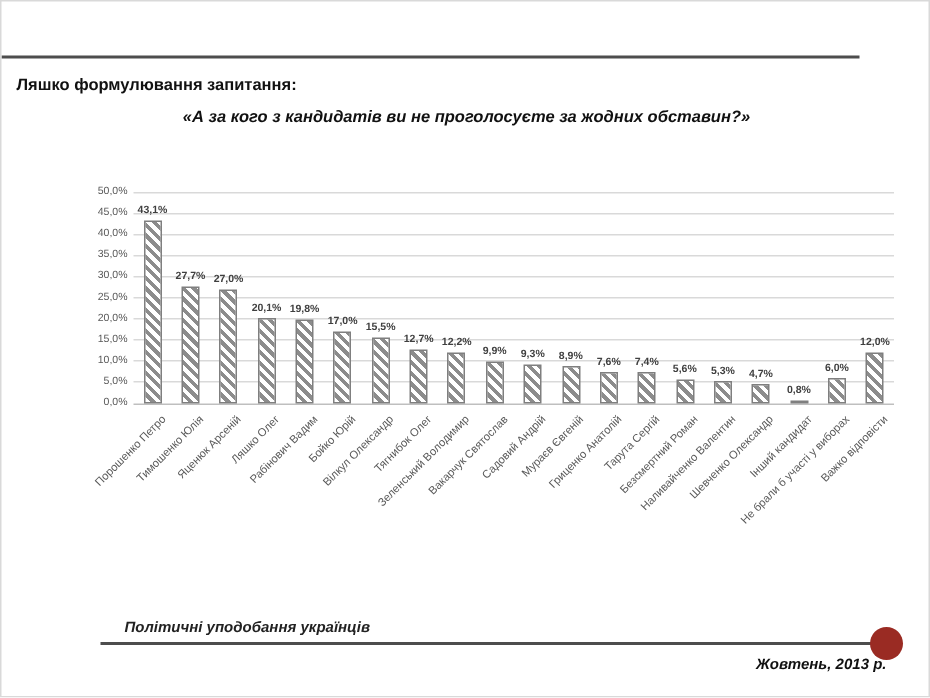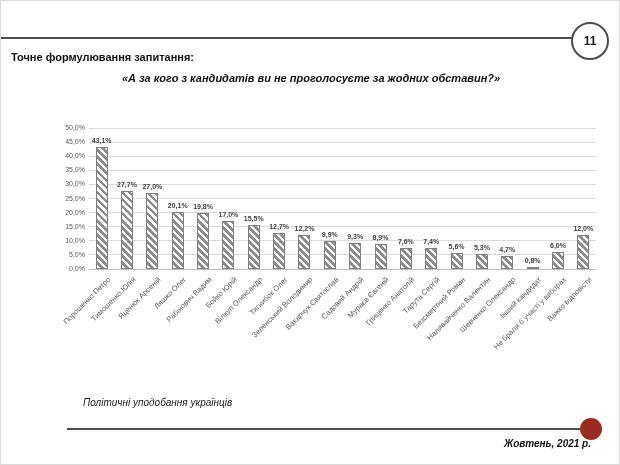--- a/index.html
+++ b/index.html
@@ -35,36 +35,33 @@
     transform:rotate(-45deg);transform-origin:100% 0;
   }
   
   .logo-circle{
     position:absolute;left:10px;top:398px;width:58px;height:58px;border:2px solid #555555;
     border-radius:50%;background:#ffffff;box-sizing:border-box;
     display:flex;flex-direction:column;align-items:center;justify-content:center;
   }
   .logo-top{font-size:13px;font-weight:bold;color:#8f1d1d;line-height:1;}
   .logo-bottom{font-size:5.5px;color:#777777;letter-spacing:3.2px;margin-top:2px;margin-left:3px;line-height:1;}
-  .footer-caption{position:absolute;left:82px;top:396px;font-size:10px;font-weight:normal;font-style:italic;color:#222222;}
+  .footer-caption{position:absolute;left:82px;top:412px;font-size:10px;font-weight:bold;font-style:italic;color:#222222;}
   .footer-line{position:absolute;left:66px;top:427px;width:516px;height:2px;background:#4d4d4d;}
   .footer-dot{position:absolute;left:579px;top:417px;width:22px;height:22px;border-radius:50%;background:#9a2b23;}
   .footer-date{position:absolute;right:28px;top:437px;font-size:10px;font-weight:bold;font-style:italic;color:#111111;}
 </style>
 </head>
 <body>
 
 <div class="stage">
 
   <div class="header-line"></div>
-  <div class="page-circle">
-    <span>11</span>
-  </div>
 
-  <div class="q-label">Точне формулювання запитання:</div>
+  <div class="q-label">Ляшко формулювання запитання:</div>
   <div class="q-text">«А за кого з кандидатів ви не проголосуєте за жодних обставин?»</div>
 
   <div class="chart">
     <div id="gridlines">
         <div class="gridline base" style="left: 88px; width: 507px; top: 267.5px;"></div>
         <div class="gridline" style="left: 88px; width: 507px; top: 253.4px;"></div>
         <div class="gridline" style="left: 88px; width: 507px; top: 239.3px;"></div>
         <div class="gridline" style="left: 88px; width: 507px; top: 225.2px;"></div>
         <div class="gridline" style="left: 88px; width: 507px; top: 211.1px;"></div>
         <div class="gridline" style="left: 88px; width: 507px; top: 197px;"></div>
@@ -151,15 +148,15 @@
         <div class="xlabel" style="right: 109.725px; top: 274px;">Шевченко Олександр</div>
         <div class="xlabel" style="right: 84.375px; top: 274px;">Інший кандидат</div>
         <div class="xlabel" style="right: 59.025px; top: 274px;">Не брали б участі у виборах</div>
         <div class="xlabel" style="right: 33.675px; top: 274px;">Важко відповісти</div>
       </div>
   </div>
 
   <div class="footer-caption">Політичні уподобання українців</div>
   <div class="footer-line"></div>
   <div class="footer-dot"></div>
-  <div class="footer-date">Жовтень, 2021 р.</div>
+  <div class="footer-date">Жовтень, 2013 р.</div>
 
 </div>
 
 </body></html>

